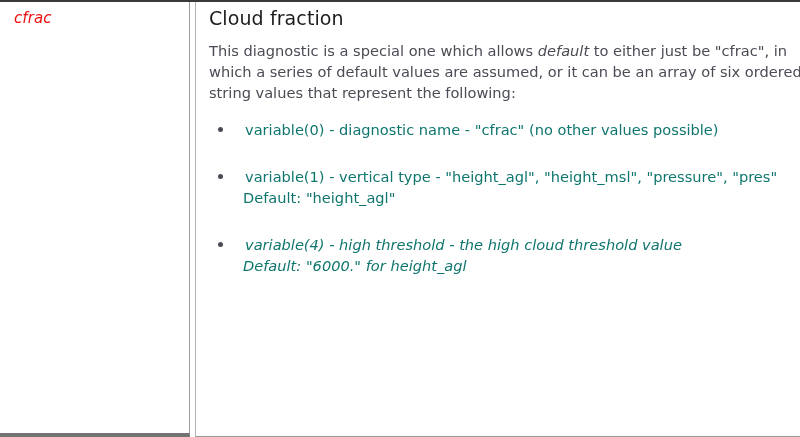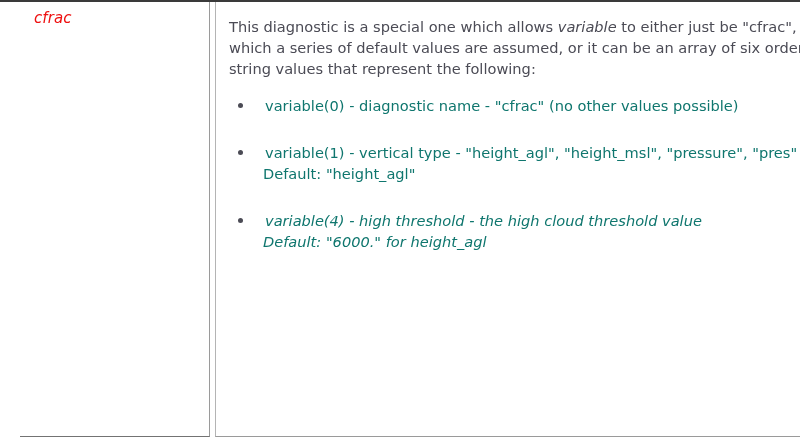--- a/index.html
+++ b/index.html
@@ -29,25 +29,24 @@
     align-items: stretch;
     height: 435px;
     box-sizing: border-box;
   }
 
   
   .keyword-cell {
     width: 190px;
     box-sizing: border-box;
     border-right: 1px solid #9a9a9a;
-    border-bottom: 1px solid #737373;
+    border-bottom: 4px solid #737373;
     padding: 7px 0 0 14px;
     background: #ffffff;
     flex: 0 0 190px;
-    margin-left: 20px;
   }
 
   .keyword {
     color: #ee1111;
     font-style: italic;
     font-size: 15px;
     line-height: 18px;
     letter-spacing: 0.1px;
     white-space: nowrap;
   }
@@ -138,23 +137,24 @@
 <div class="page">
   <div class="row">
 
     <div class="keyword-cell">
       <div class="keyword">cfrac</div>
     </div>
 
     <div class="desc-cell">
       <div class="desc-inner">
 
+        <h1 class="title">Cloud fraction</h1>
 
         <p class="intro">
-          <span>This diagnostic is a special one which allows </span><em>variable</em><span> to either just be "cfrac", in which a series of default values are assumed, or it can be an array of six ordered string values that represent the following:</span>
+          <span>This diagnostic is a special one which allows </span><em>default</em><span> to either just be "cfrac", in which a series of default values are assumed, or it can be an array of six ordered string values that represent the following:</span>
         </p>
 
         <ul class="varlist">
 
           <li>
             <span class="bullet"></span>
             <span class="li-main">variable(0) - diagnostic name - "cfrac" (no other values possible)</span>
 
           </li>
 

